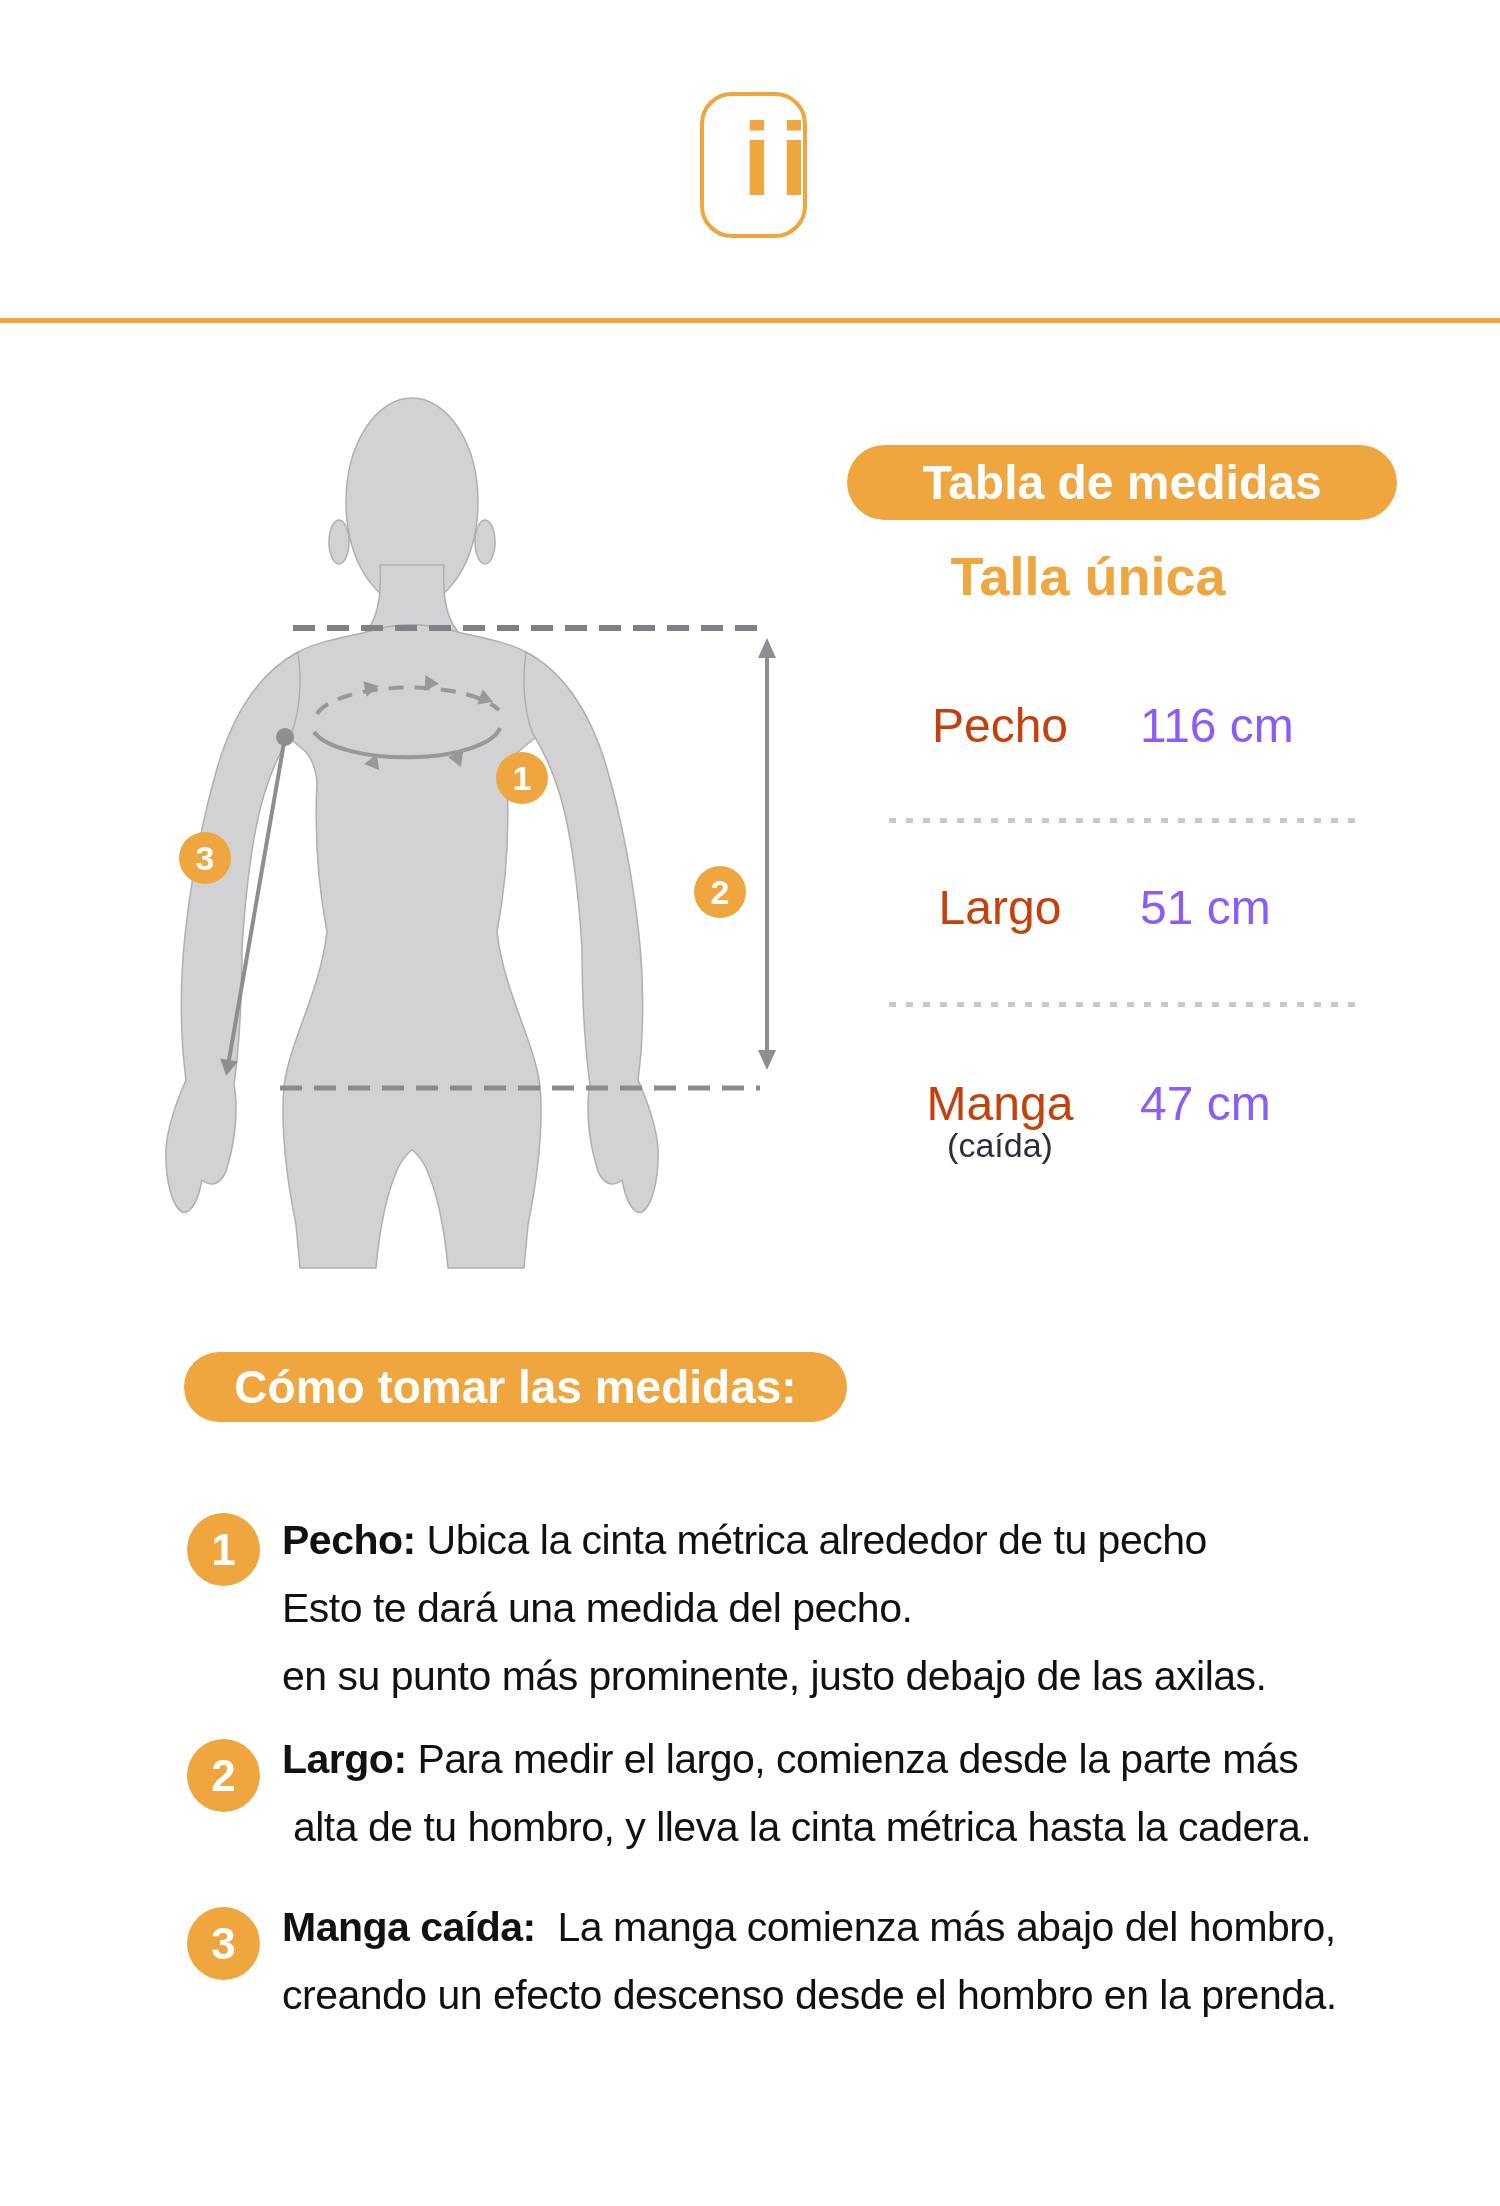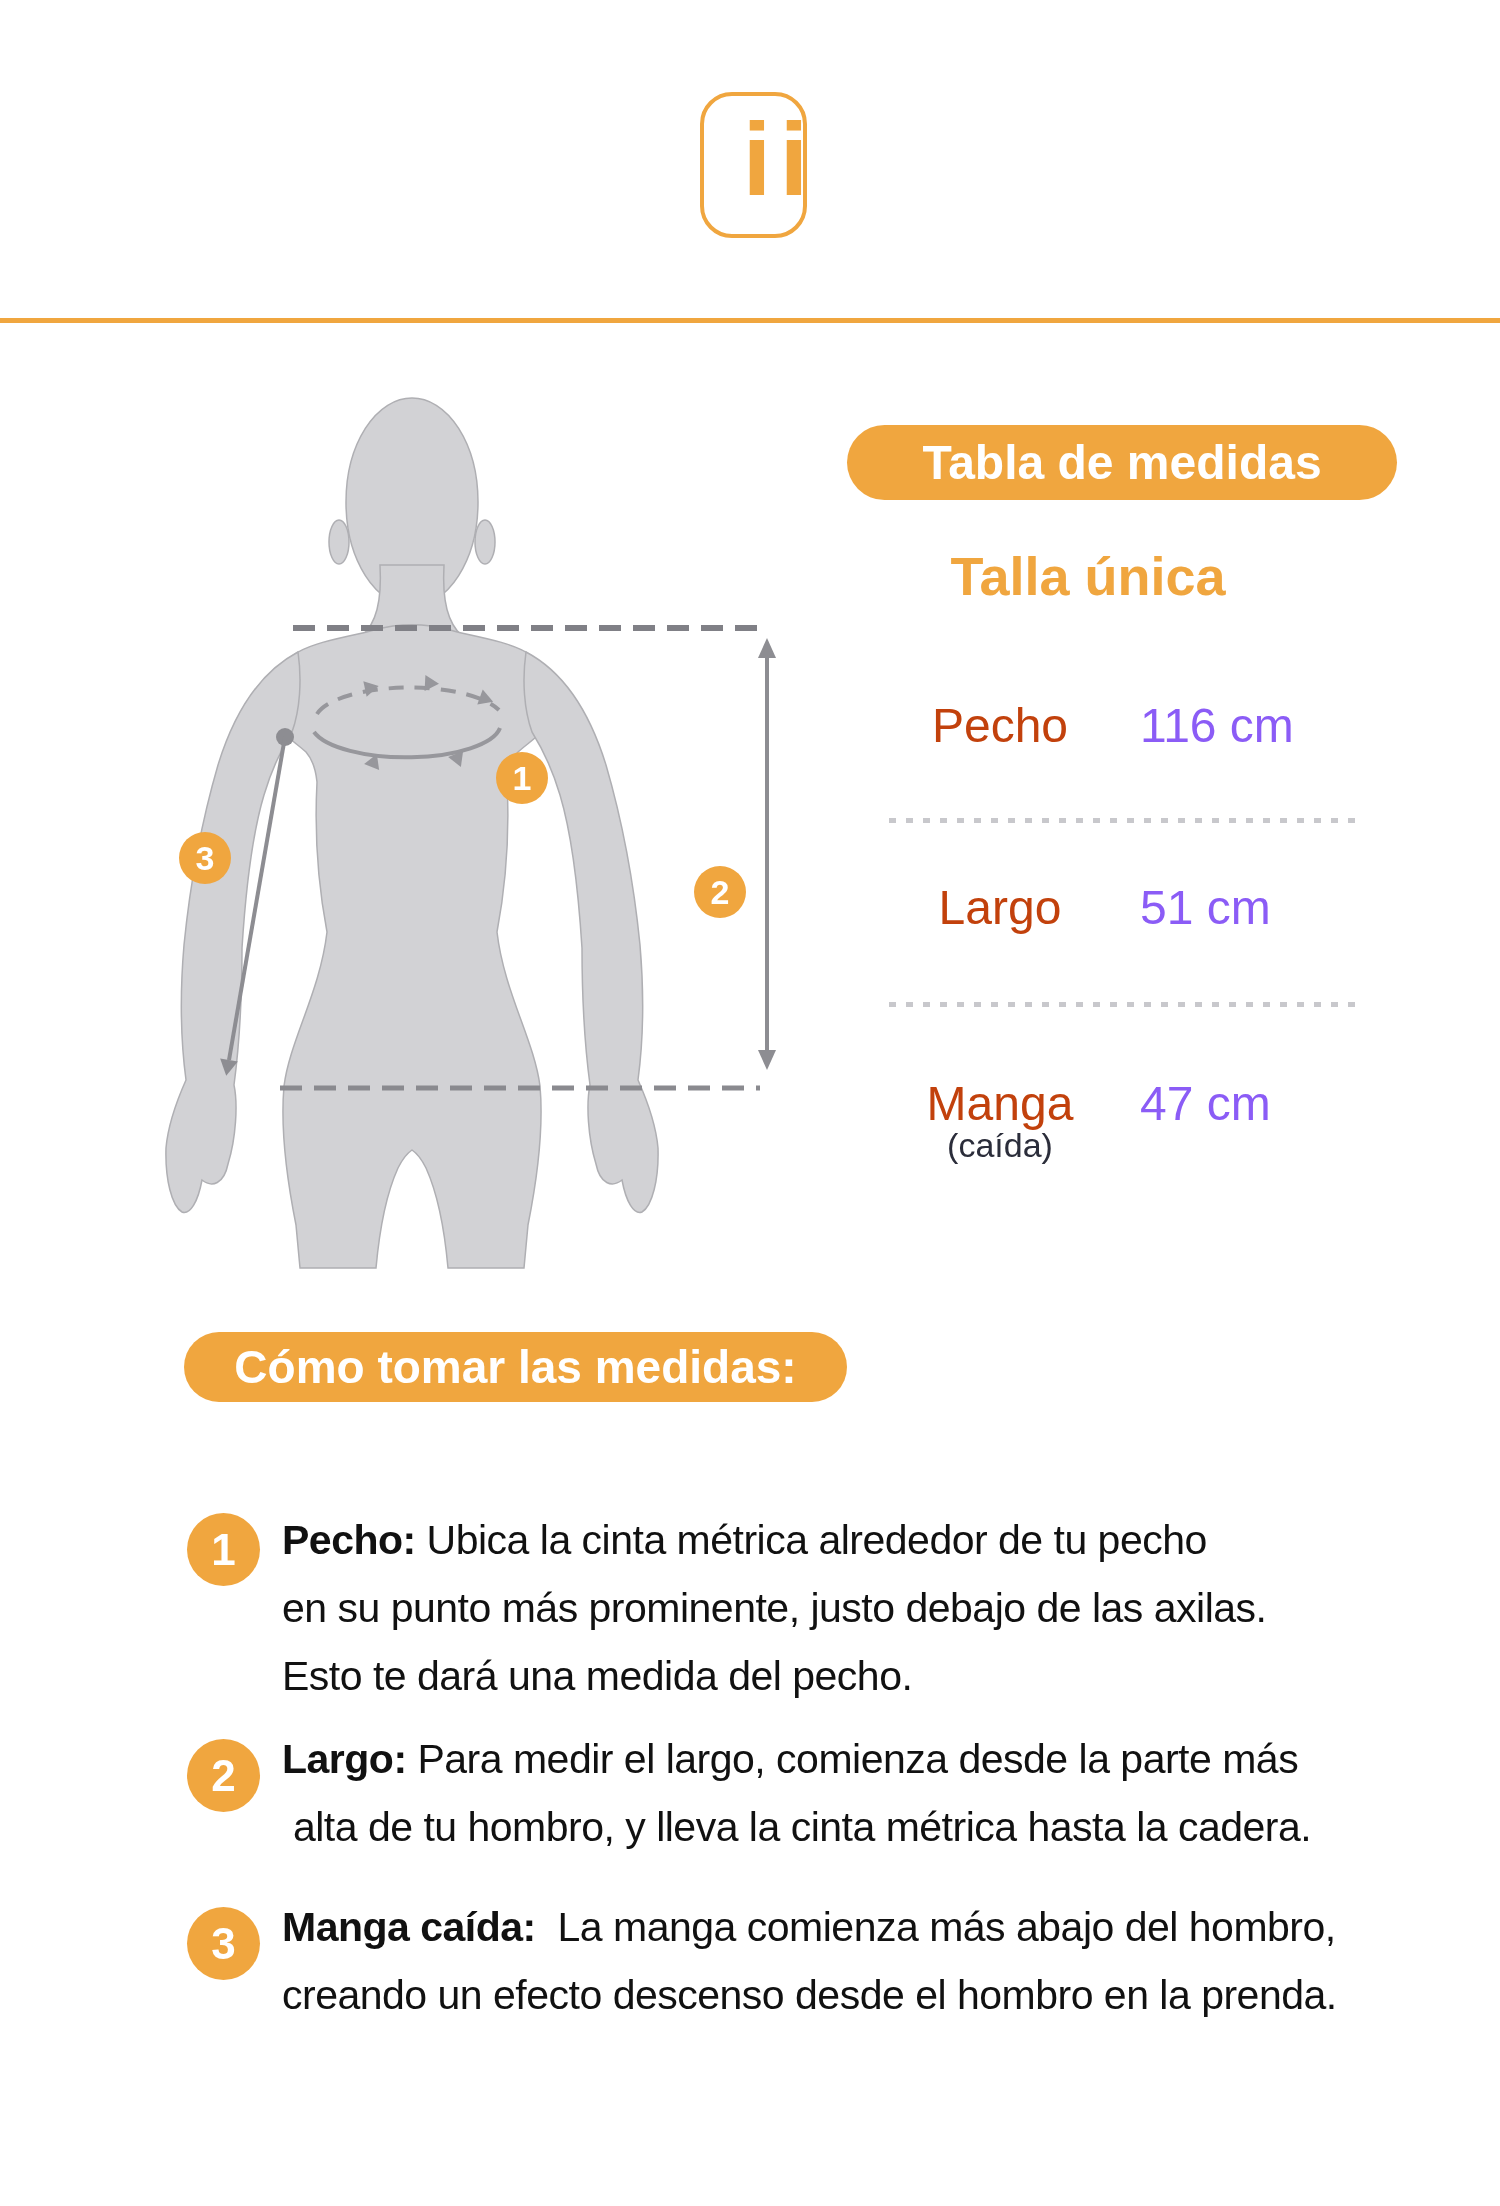--- a/index.html
+++ b/index.html
@@ -14,21 +14,21 @@
         line-height:1;transform:translate(4px,-6px);}
 
   
   .rule{position:absolute;left:0;top:318px;width:1500px;height:5px;background:#F0A63F;}
 
   
   .figure{position:absolute;left:130px;top:380px;width:680px;height:890px;}
 
   
   .pill{position:absolute;background:#F0A63F;color:#ffffff;font-weight:700;
-        display:flex;align-items:center;justify-content:center;}
+        display:flex;align-items:center;justify-content:center;margin-top:20px;}
   .title-pill{left:847px;top:425px;width:550px;height:75px;border-radius:38px;font-size:48px;}
   .howto-pill{left:184px;top:1332px;width:663px;height:70px;border-radius:35px;font-size:46px;}
 
   .size-label{position:absolute;left:838px;top:545px;width:500px;text-align:center;
         color:#F0A63F;font-weight:700;font-size:54px;}
 
   
   .t-label{position:absolute;left:860px;width:280px;text-align:center;
         color:#c2410c;font-size:48px;font-weight:400;}
   .t-value{position:absolute;left:1140px;width:220px;text-align:left;
@@ -175,22 +175,22 @@
 
   <div class="pill howto-pill">
     <span>Cómo tomar las medidas:</span>
   </div>
 
   <div class="step-badge" style="top:1513px">
     <span>1</span>
   </div>
   <div class="step-text" style="top:1506px">
     <div class="line"><b>Pecho:</b><span> Ubica la cinta métrica alrededor de tu pecho</span></div>
+    <div class="line"><span>Esto te dará una medida del pecho.</span></div>
     <div class="line"><span>en su punto más prominente, justo debajo de las axilas.</span></div>
-    <div class="line"><span>Esto te dará una medida del pecho.</span></div>
   </div>
 
   <div class="step-badge" style="top:1739px">
     <span>2</span>
   </div>
   <div class="step-text" style="top:1725px">
     <div class="line"><b>Largo:</b><span> Para medir el largo, comienza desde la parte más</span></div>
     <div class="line"><span> alta de tu hombro, y lleva la cinta métrica hasta la cadera.</span></div>
   </div>
 

